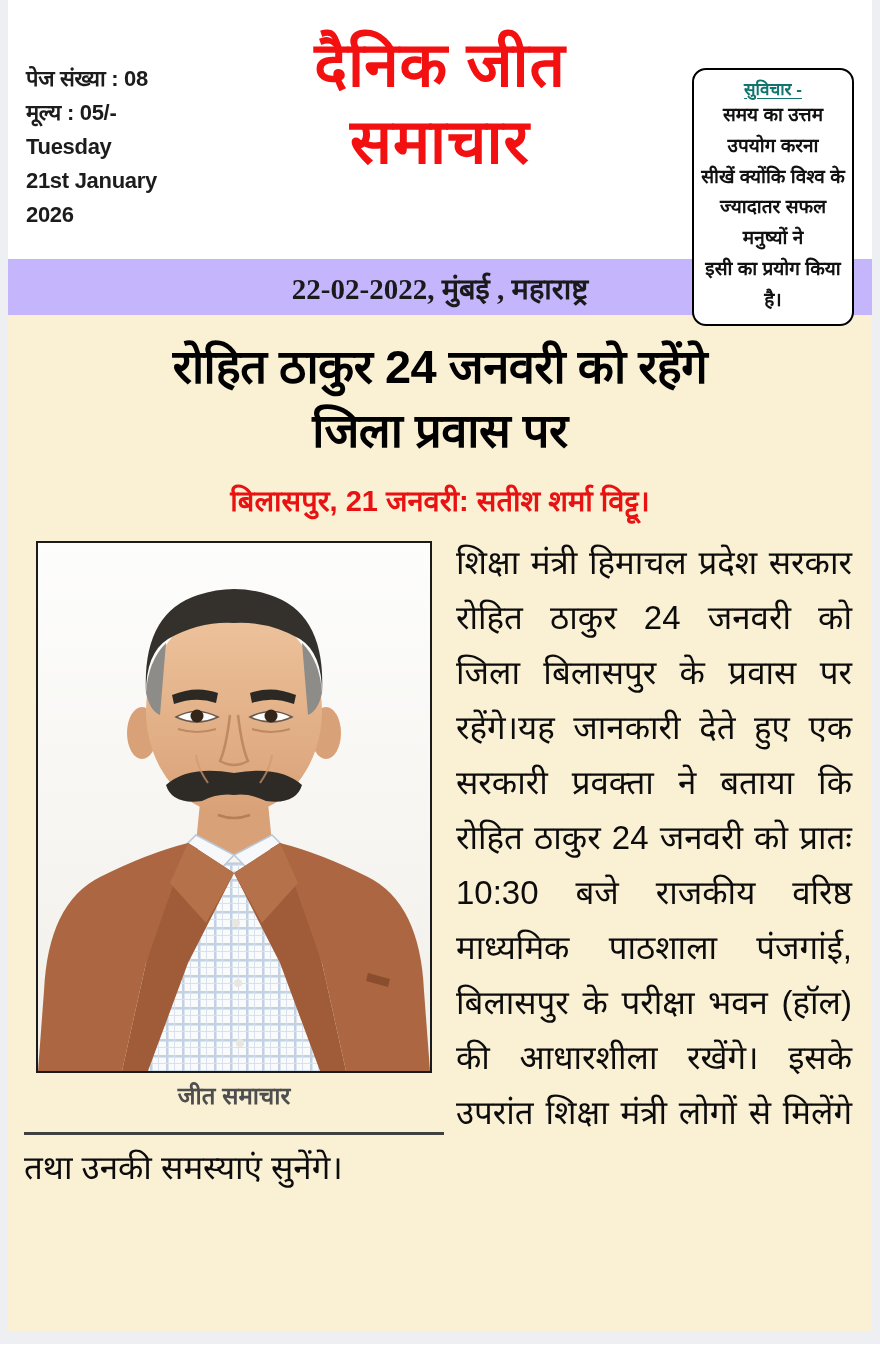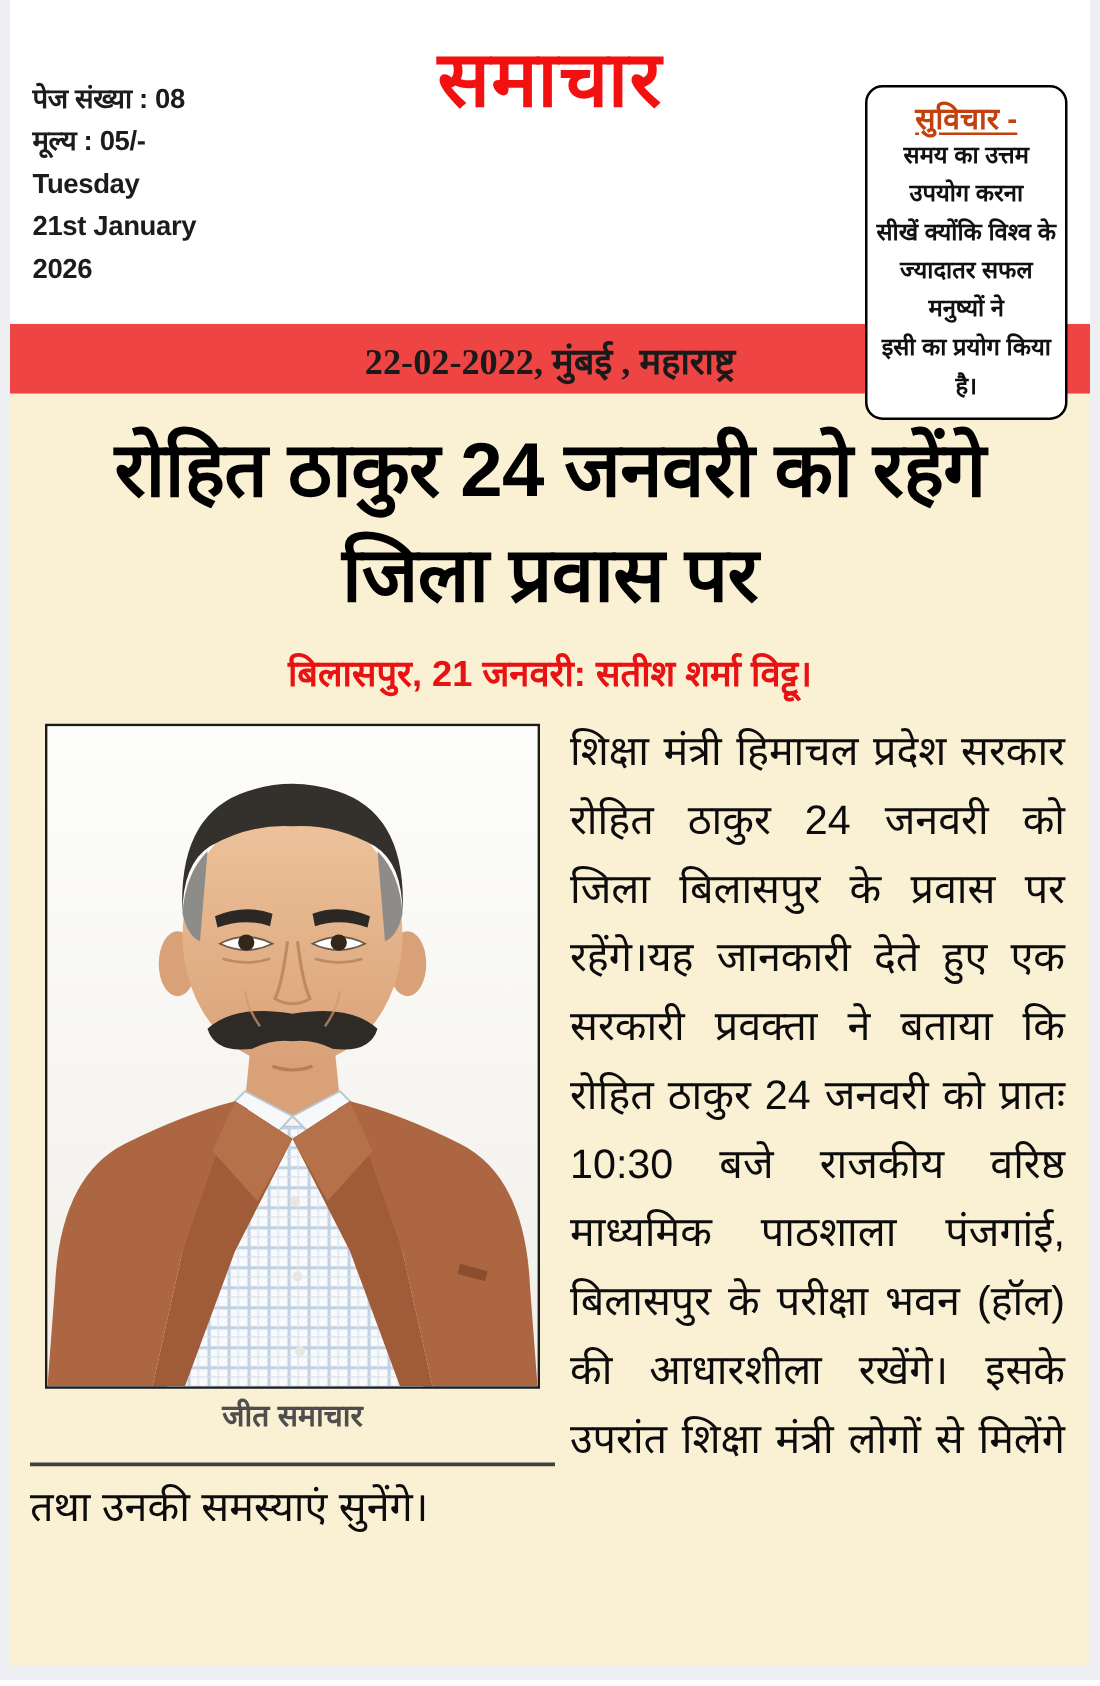--- a/index.html
+++ b/index.html
@@ -34,43 +34,43 @@
   .regions {
     position:absolute; left:0; right:0; top:204px;
     text-align:center; font-size:28px; font-weight:700; color:#111111;
   }
   .thought-box {
     position:absolute; right:18px; top:68px; width:162px;
     border:2.5px solid #000000; border-radius:14px;
     background:#ffffff; padding:7px 5px 9px 5px; text-align:center;
   }
   .thought-title {
-    font-size:24px; font-weight:800; color:#c2410c;
+    font-size:17px; font-weight:800; color:#0f766e;
     text-decoration:underline; text-underline-offset:3px;
   }
   .thought-line {
     font-size:19px; font-weight:600; color:#111; line-height:1.62;
   }
 
   
   .date-bar {
-    height:56px; background:#ef4444;
+    height:56px; background:#c4b5fd;
     display:flex; align-items:center; justify-content:center;
     font-family:"Liberation Serif", serif;
     font-size:29px; font-weight:700; color:#1a1a1a;
   }
 
   
   .article {
     height:1017px; background:#faf0d4; overflow:hidden;
     padding-top:20px;
   }
   .headline {
     text-align:center; color:#000000; font-weight:800;
-    font-size:61px; line-height:1.37; letter-spacing:-0.5px;
+    font-size:47px; line-height:1.37; letter-spacing:-0.5px;
   }
   .byline {
     text-align:center; color:#e81212; font-weight:800;
     font-size:29px; margin-top:16px;
   }
   .article-body {
     padding:16px 20px 0 16px;
     font-size:33px; line-height:55px; color:#0c0c0c;
     text-align:justify;
   }
@@ -101,20 +101,21 @@
 
       <div class="issue-info">
         <div>पेज संख्या : 08</div>
         <div>मूल्य  : 05/-</div>
         <div>Tuesday</div>
         <div>21st January</div>
         <div>2026</div>
       </div>
 
       <div class="masthead">
+        <div>दैनिक जीत</div>
         <div>समाचार</div>
       </div>
 
 
       <div class="thought-box">
         <div class="thought-title">सुविचार -</div>
         <div class="thought-line">समय का उत्तम उपयोग करना</div>
         <div class="thought-line">सीखें क्योंकि विश्व के</div>
         <div class="thought-line">ज्यादातर सफल मनुष्यों ने</div>
         <div class="thought-line">इसी का प्रयोग किया है।</div>

